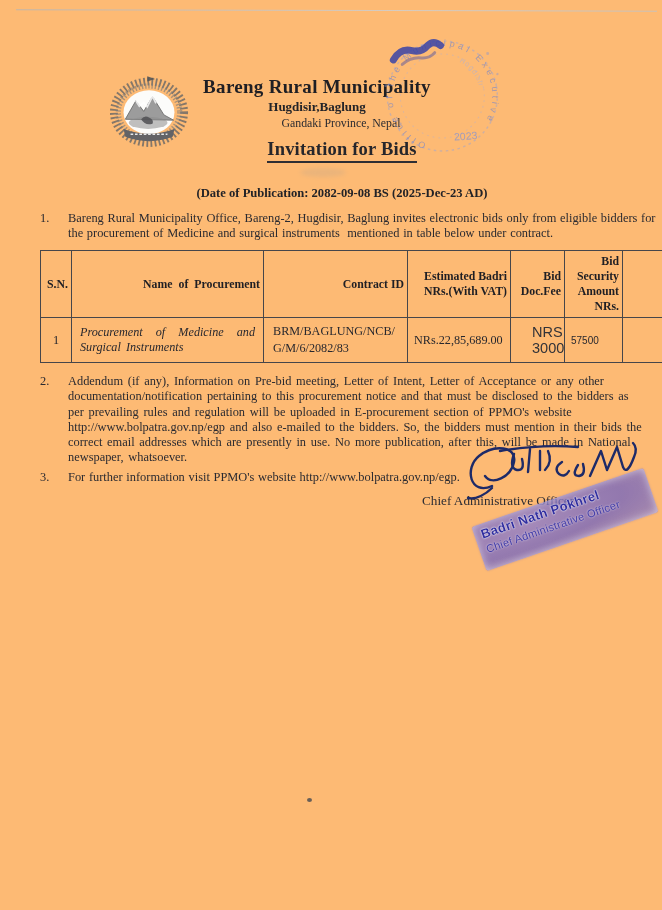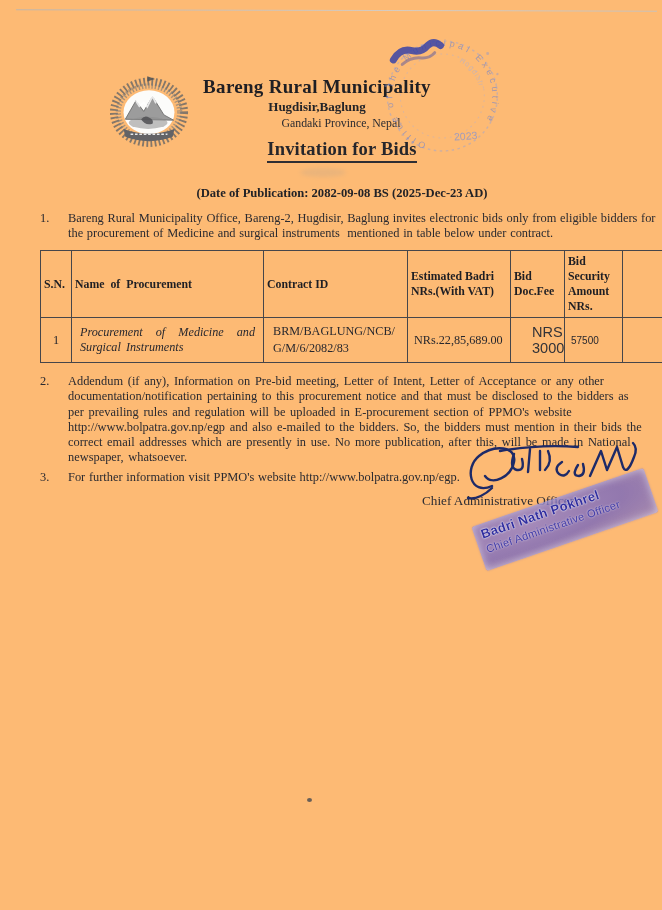--- a/index.html
+++ b/index.html
@@ -32,21 +32,21 @@
   .item-num{width:28px;flex:0 0 28px;font-size:12.4px;color:#2a2a30;}
   .item-body{width:612px;}
   .tline{white-space:pre;font-size:12.4px;line-height:15.3px;height:15.3px;color:#2a2a30;}
   .ws1 .tline{word-spacing:0.6px;}
   .ws2 .tline{word-spacing:1.6px;}
 
   
   table.bids{position:absolute;left:40px;top:250px;width:645px;table-layout:fixed;
     border-collapse:collapse;}
   table.bids th,table.bids td{border:1.3px solid #46464a;overflow:hidden;}
-  table.bids th{font-size:11.8px;font-weight:bold;text-align:left;vertical-align:middle;
+  table.bids th{font-size:11.8px;font-weight:bold;text-align:right;vertical-align:middle;
     padding:2px 3px;color:#1f1f24;}
   table.bids thead tr{height:67px;}
   table.bids tbody tr{height:45px;}
   td.c-sn{text-align:center;font-size:12.4px;}
   td.c-name{font-size:12.2px;text-align:justify;padding:4px 8px;word-spacing:2px;vertical-align:middle;font-style:italic;}
   td.c-contract{font-size:12.2px;padding:3px 9px;overflow-wrap:anywhere;line-height:17px;vertical-align:middle;}
   td.c-amt{font-size:12.2px;padding:3px 6px;vertical-align:middle;}
   td.c-fee{font-family:"Liberation Sans",sans-serif;font-size:14.5px;padding:2px 21px;
     line-height:16px;vertical-align:middle;color:#333338;}
   td.c-sec{font-family:"Liberation Sans",sans-serif;font-size:10px;padding:2px 6px;vertical-align:middle;}

